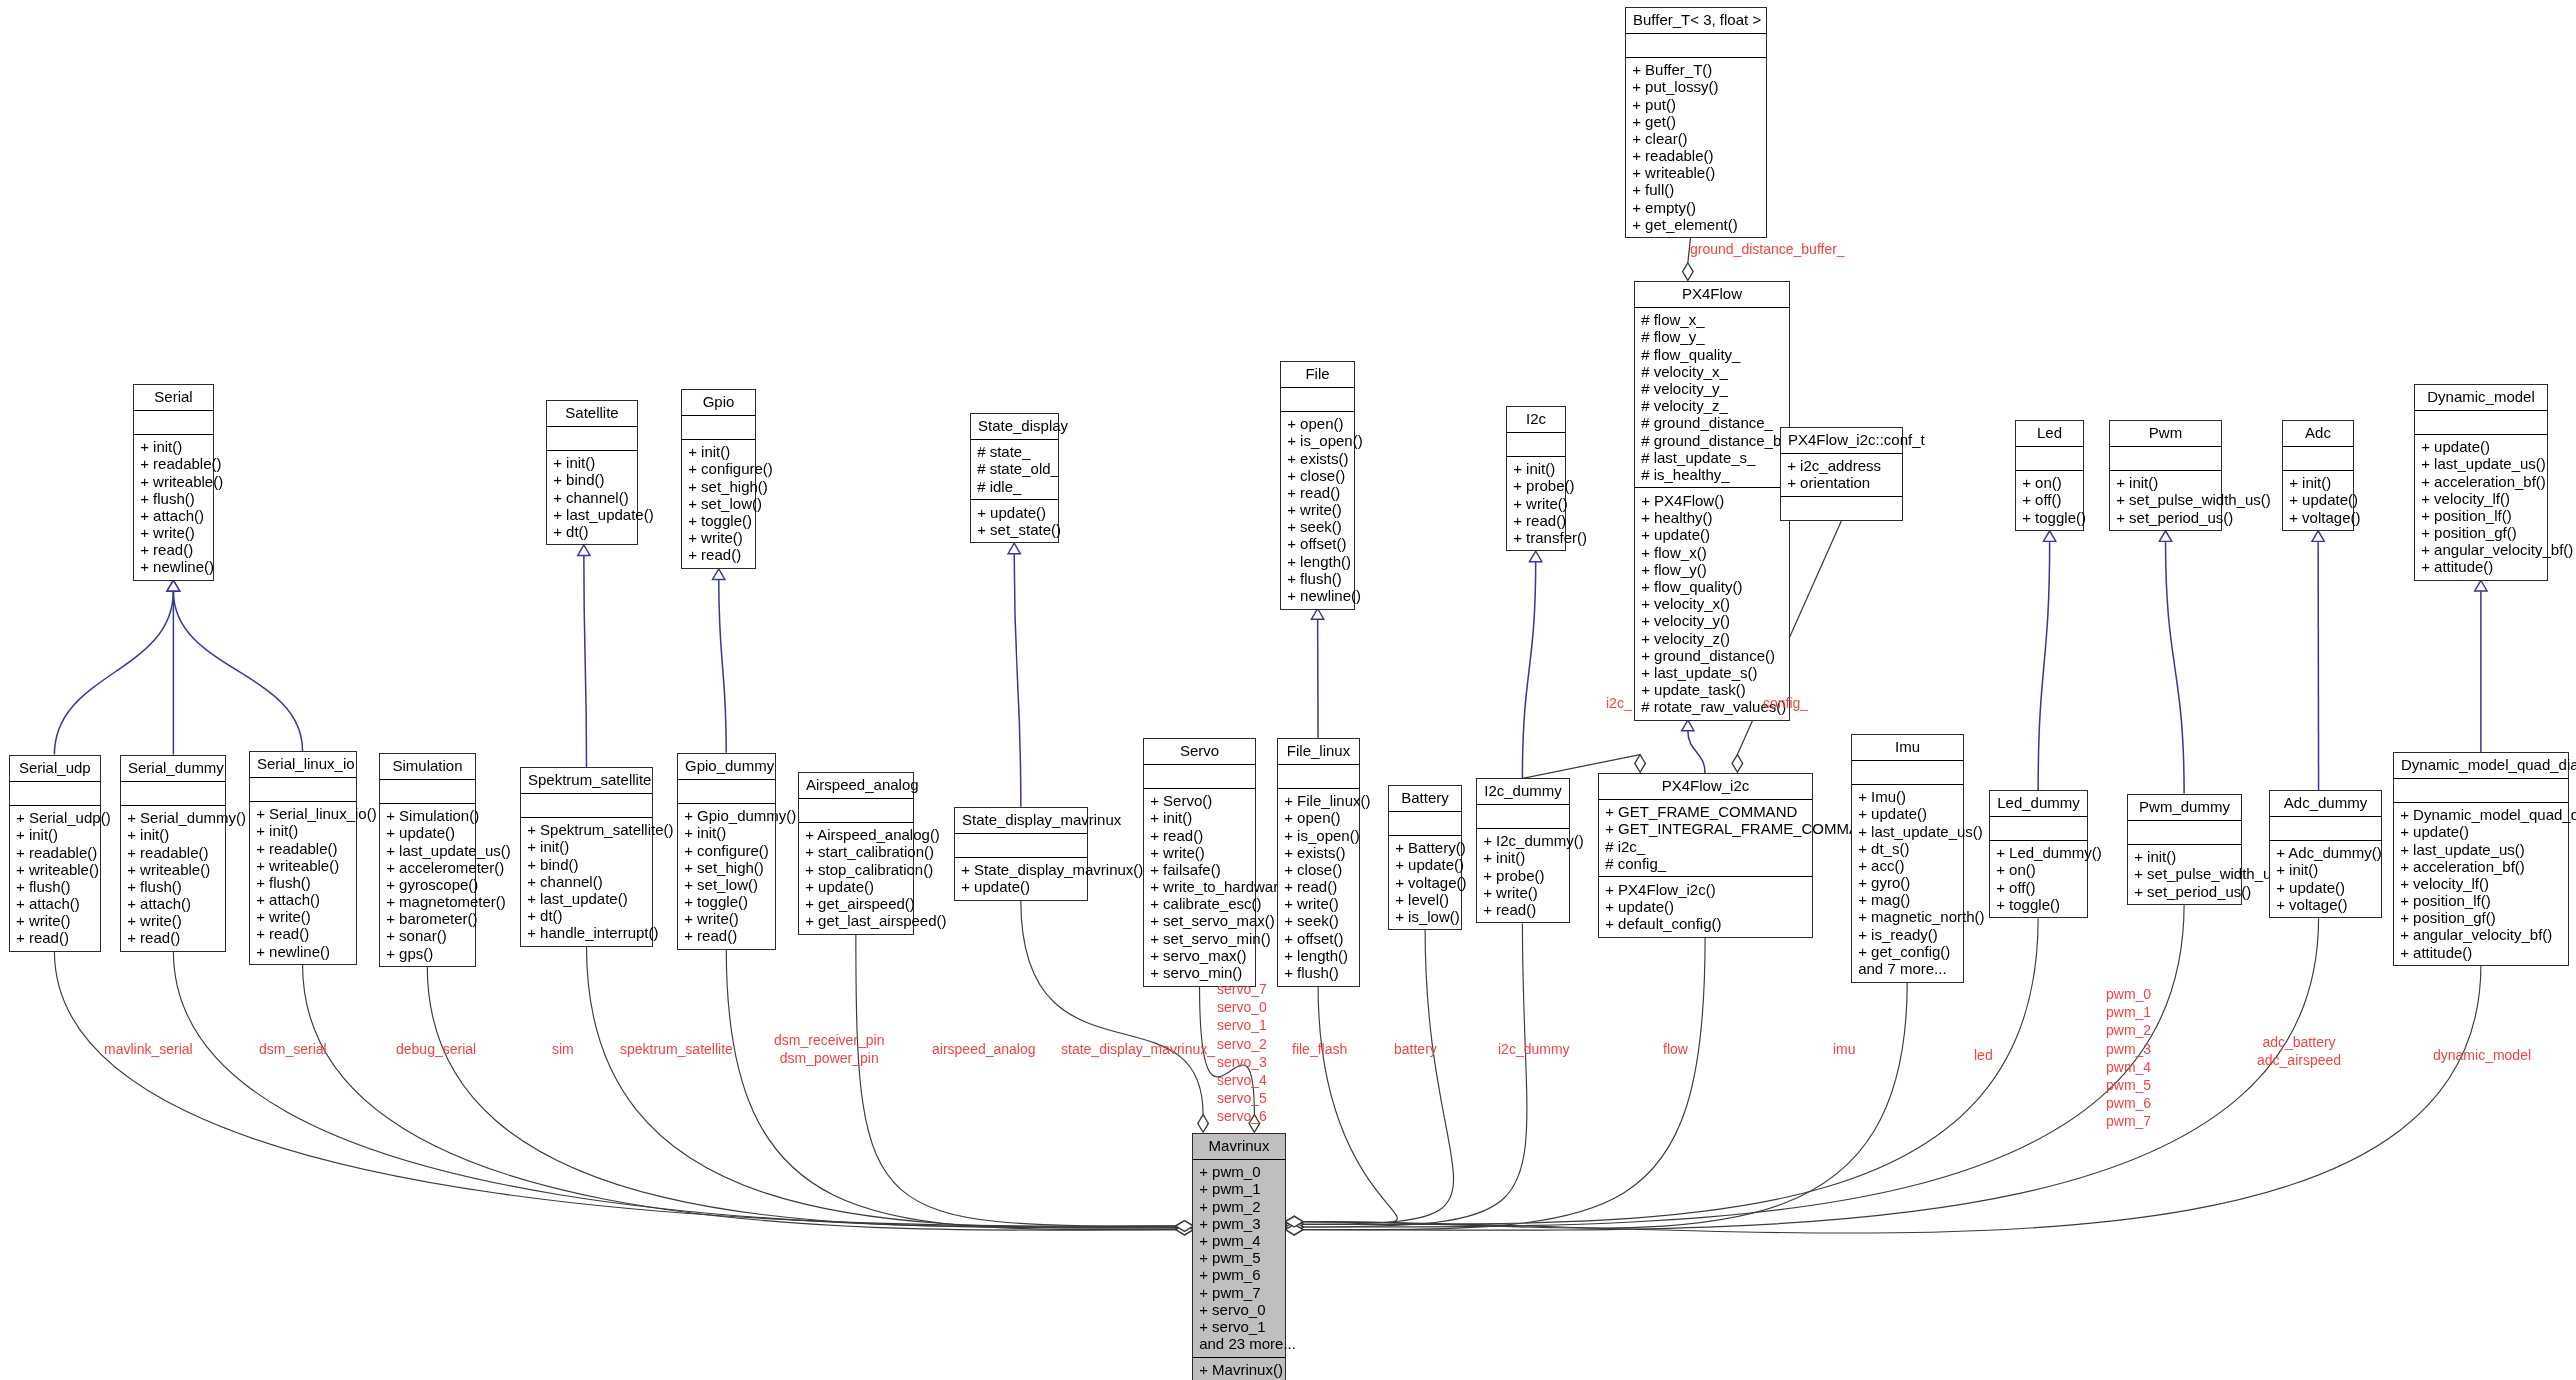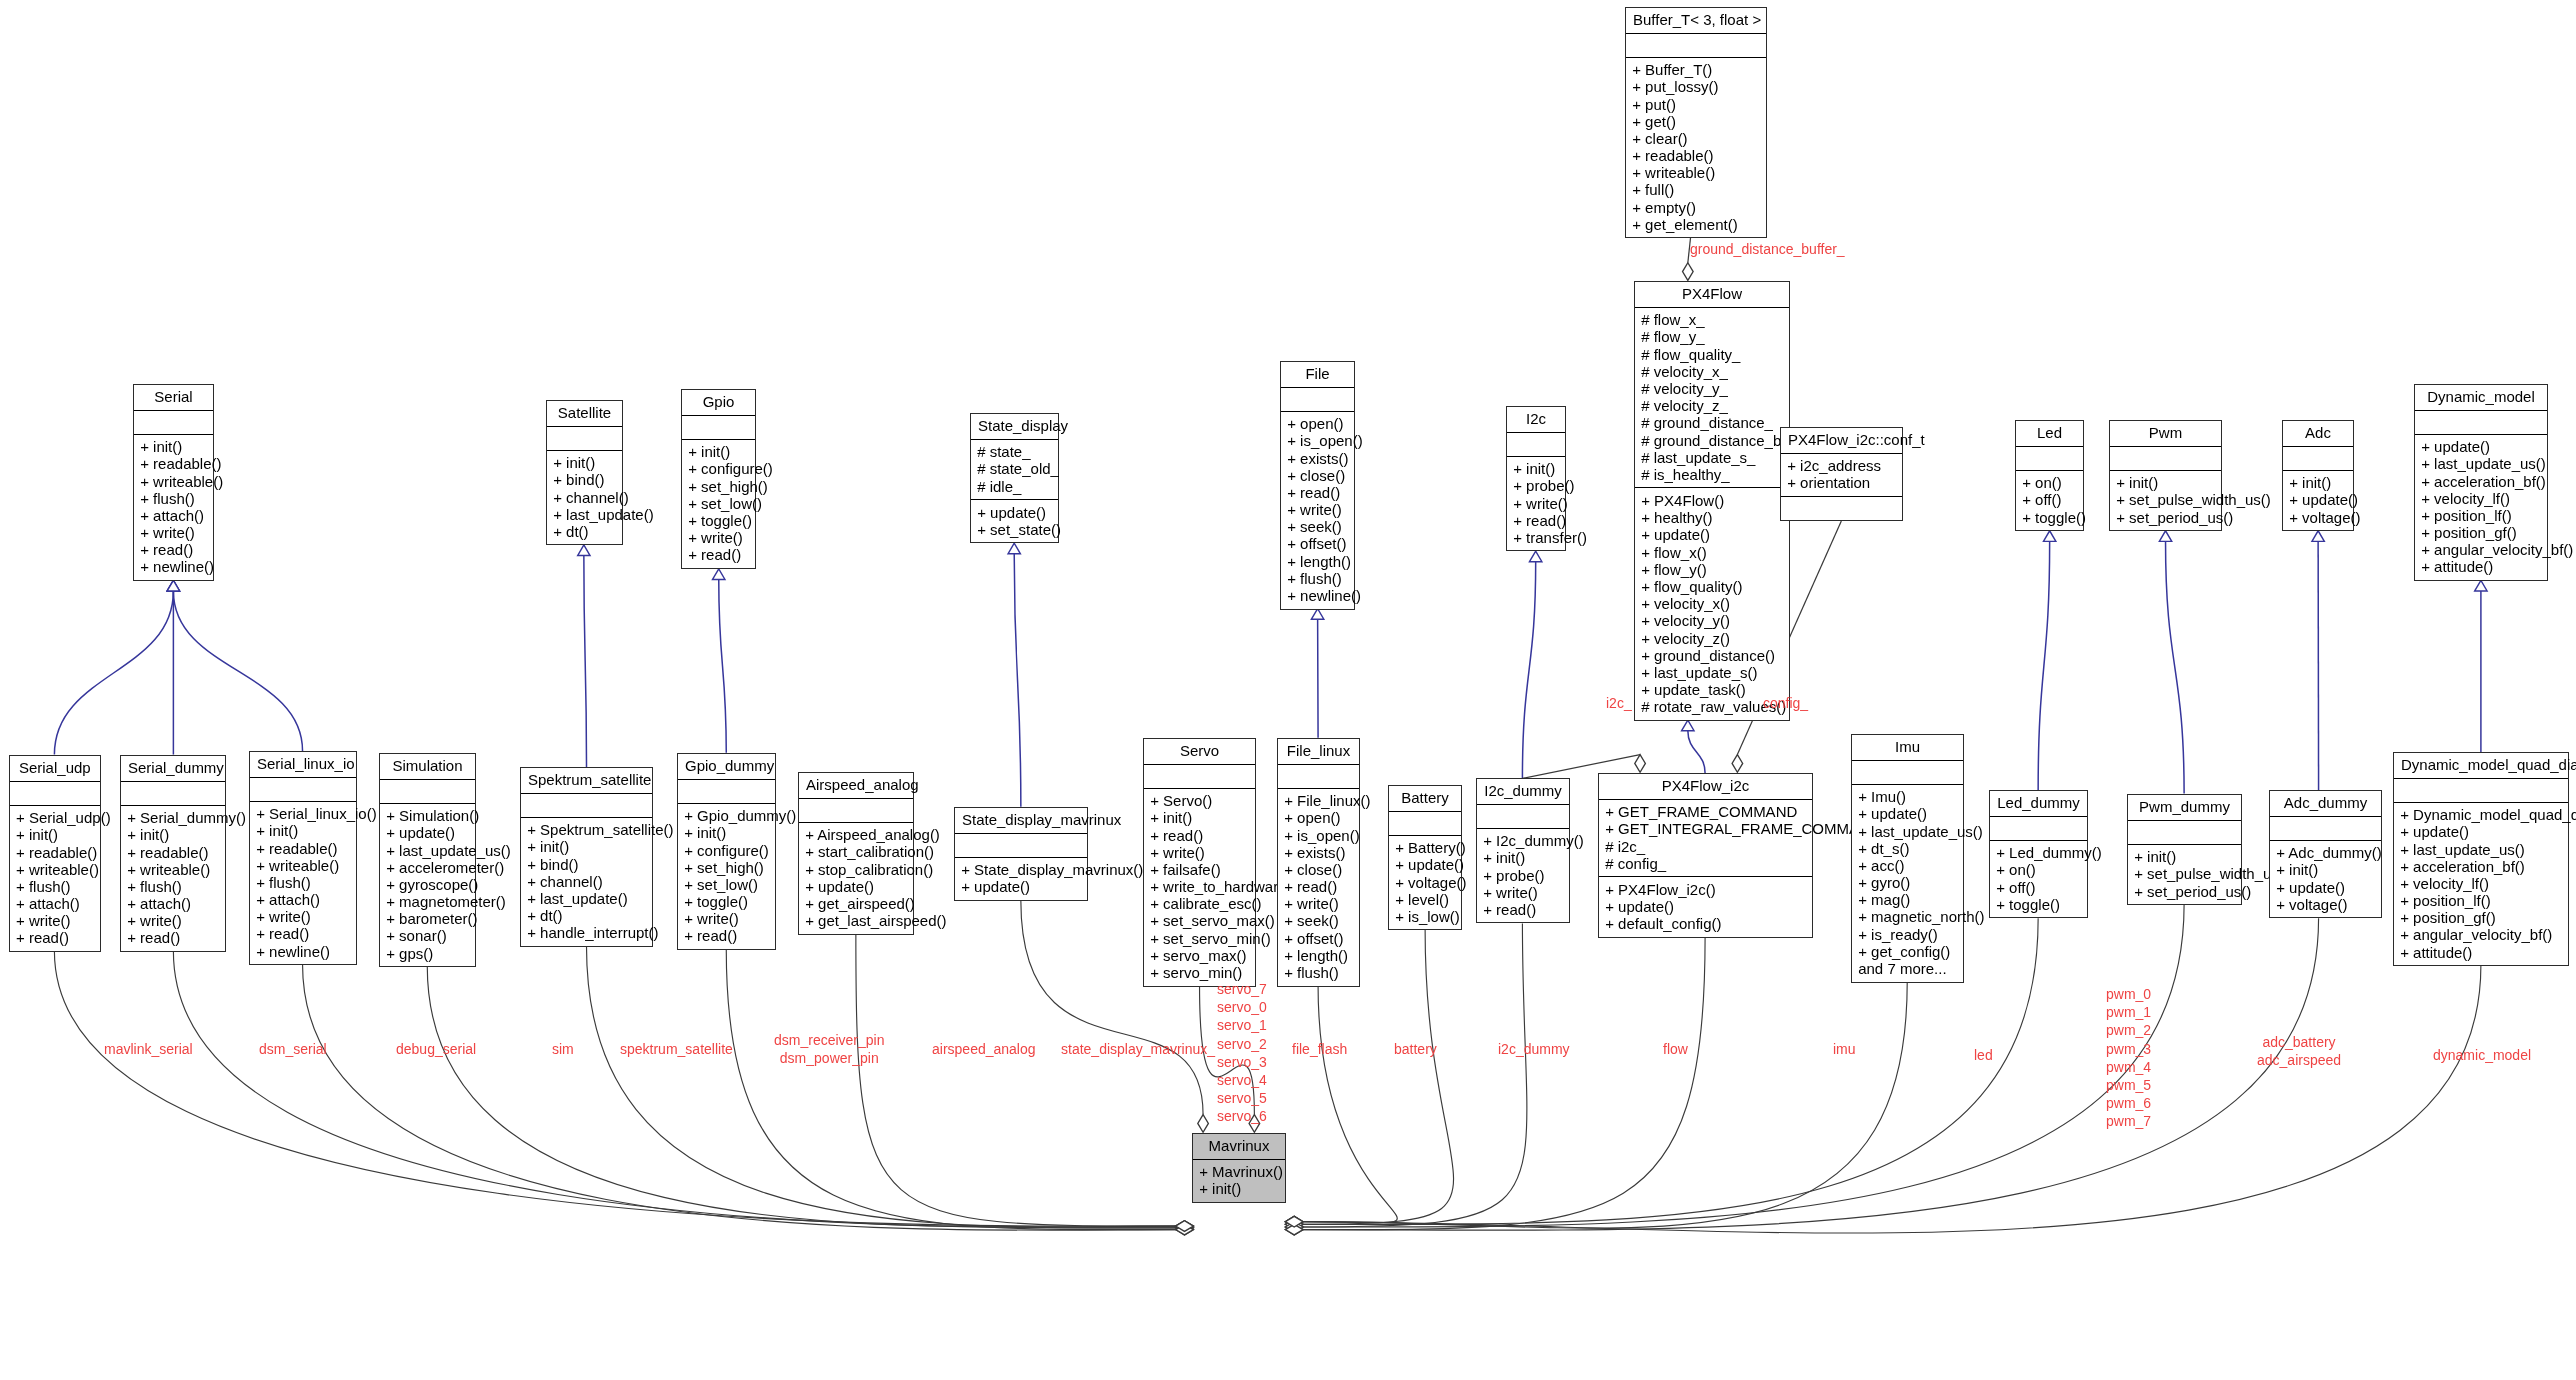--- a/index.html
+++ b/index.html
@@ -195,21 +195,21 @@
           <div class="uml-row">+ init()</div>
           <div class="uml-row">+ readable()</div>
           <div class="uml-row">+ writeable()</div>
           <div class="uml-row">+ flush()</div>
           <div class="uml-row">+ attach()</div>
           <div class="uml-row">+ write()</div>
           <div class="uml-row">+ read()</div>
           <div class="uml-row">+ newline()</div>
         </div>
       </div>
-      <div class="uml-class" style="left: 546px; top: 400px; width: 77px;">
+      <div class="uml-class" style="left: 546px; top: 400px; width: 92px;">
         <div class="uml-title">Satellite</div>
         <div class="uml-attrs empty"></div>
         <div class="uml-ops">
           <div class="uml-row">+ init()</div>
           <div class="uml-row">+ bind()</div>
           <div class="uml-row">+ channel()</div>
           <div class="uml-row">+ last_update()</div>
           <div class="uml-row">+ dt()</div>
         </div>
       </div>
@@ -546,20 +546,33 @@
           <div class="uml-row">+ acceleration_bf()</div>
           <div class="uml-row">+ velocity_lf()</div>
           <div class="uml-row">+ position_lf()</div>
           <div class="uml-row">+ position_gf()</div>
           <div class="uml-row">+ angular_velocity_bf()</div>
           <div class="uml-row">+ attitude()</div>
         </div>
       </div>
       <div class="uml-class highlight" style="left: 1192px; top: 1133px; width: 94px;">
         <div class="uml-title">Mavrinux</div>
+        <div class="uml-attrs">
+          <div class="uml-row">+ pwm_0</div>
+          <div class="uml-row">+ pwm_1</div>
+          <div class="uml-row">+ pwm_2</div>
+          <div class="uml-row">+ pwm_3</div>
+          <div class="uml-row">+ pwm_4</div>
+          <div class="uml-row">+ pwm_5</div>
+          <div class="uml-row">+ pwm_6</div>
+          <div class="uml-row">+ pwm_7</div>
+          <div class="uml-row">+ servo_0</div>
+          <div class="uml-row">+ servo_1</div>
+          <div class="uml-row">and 23 more...</div>
+        </div>
         <div class="uml-ops">
           <div class="uml-row">+ Mavrinux()</div>
           <div class="uml-row">+ init()</div>
         </div>
       </div>
     </div>
   <div id="labels">
       <div class="edge-label" style="left: 1690px; top: 241px;">
         <div>ground_distance_buffer_</div>
       </div>

